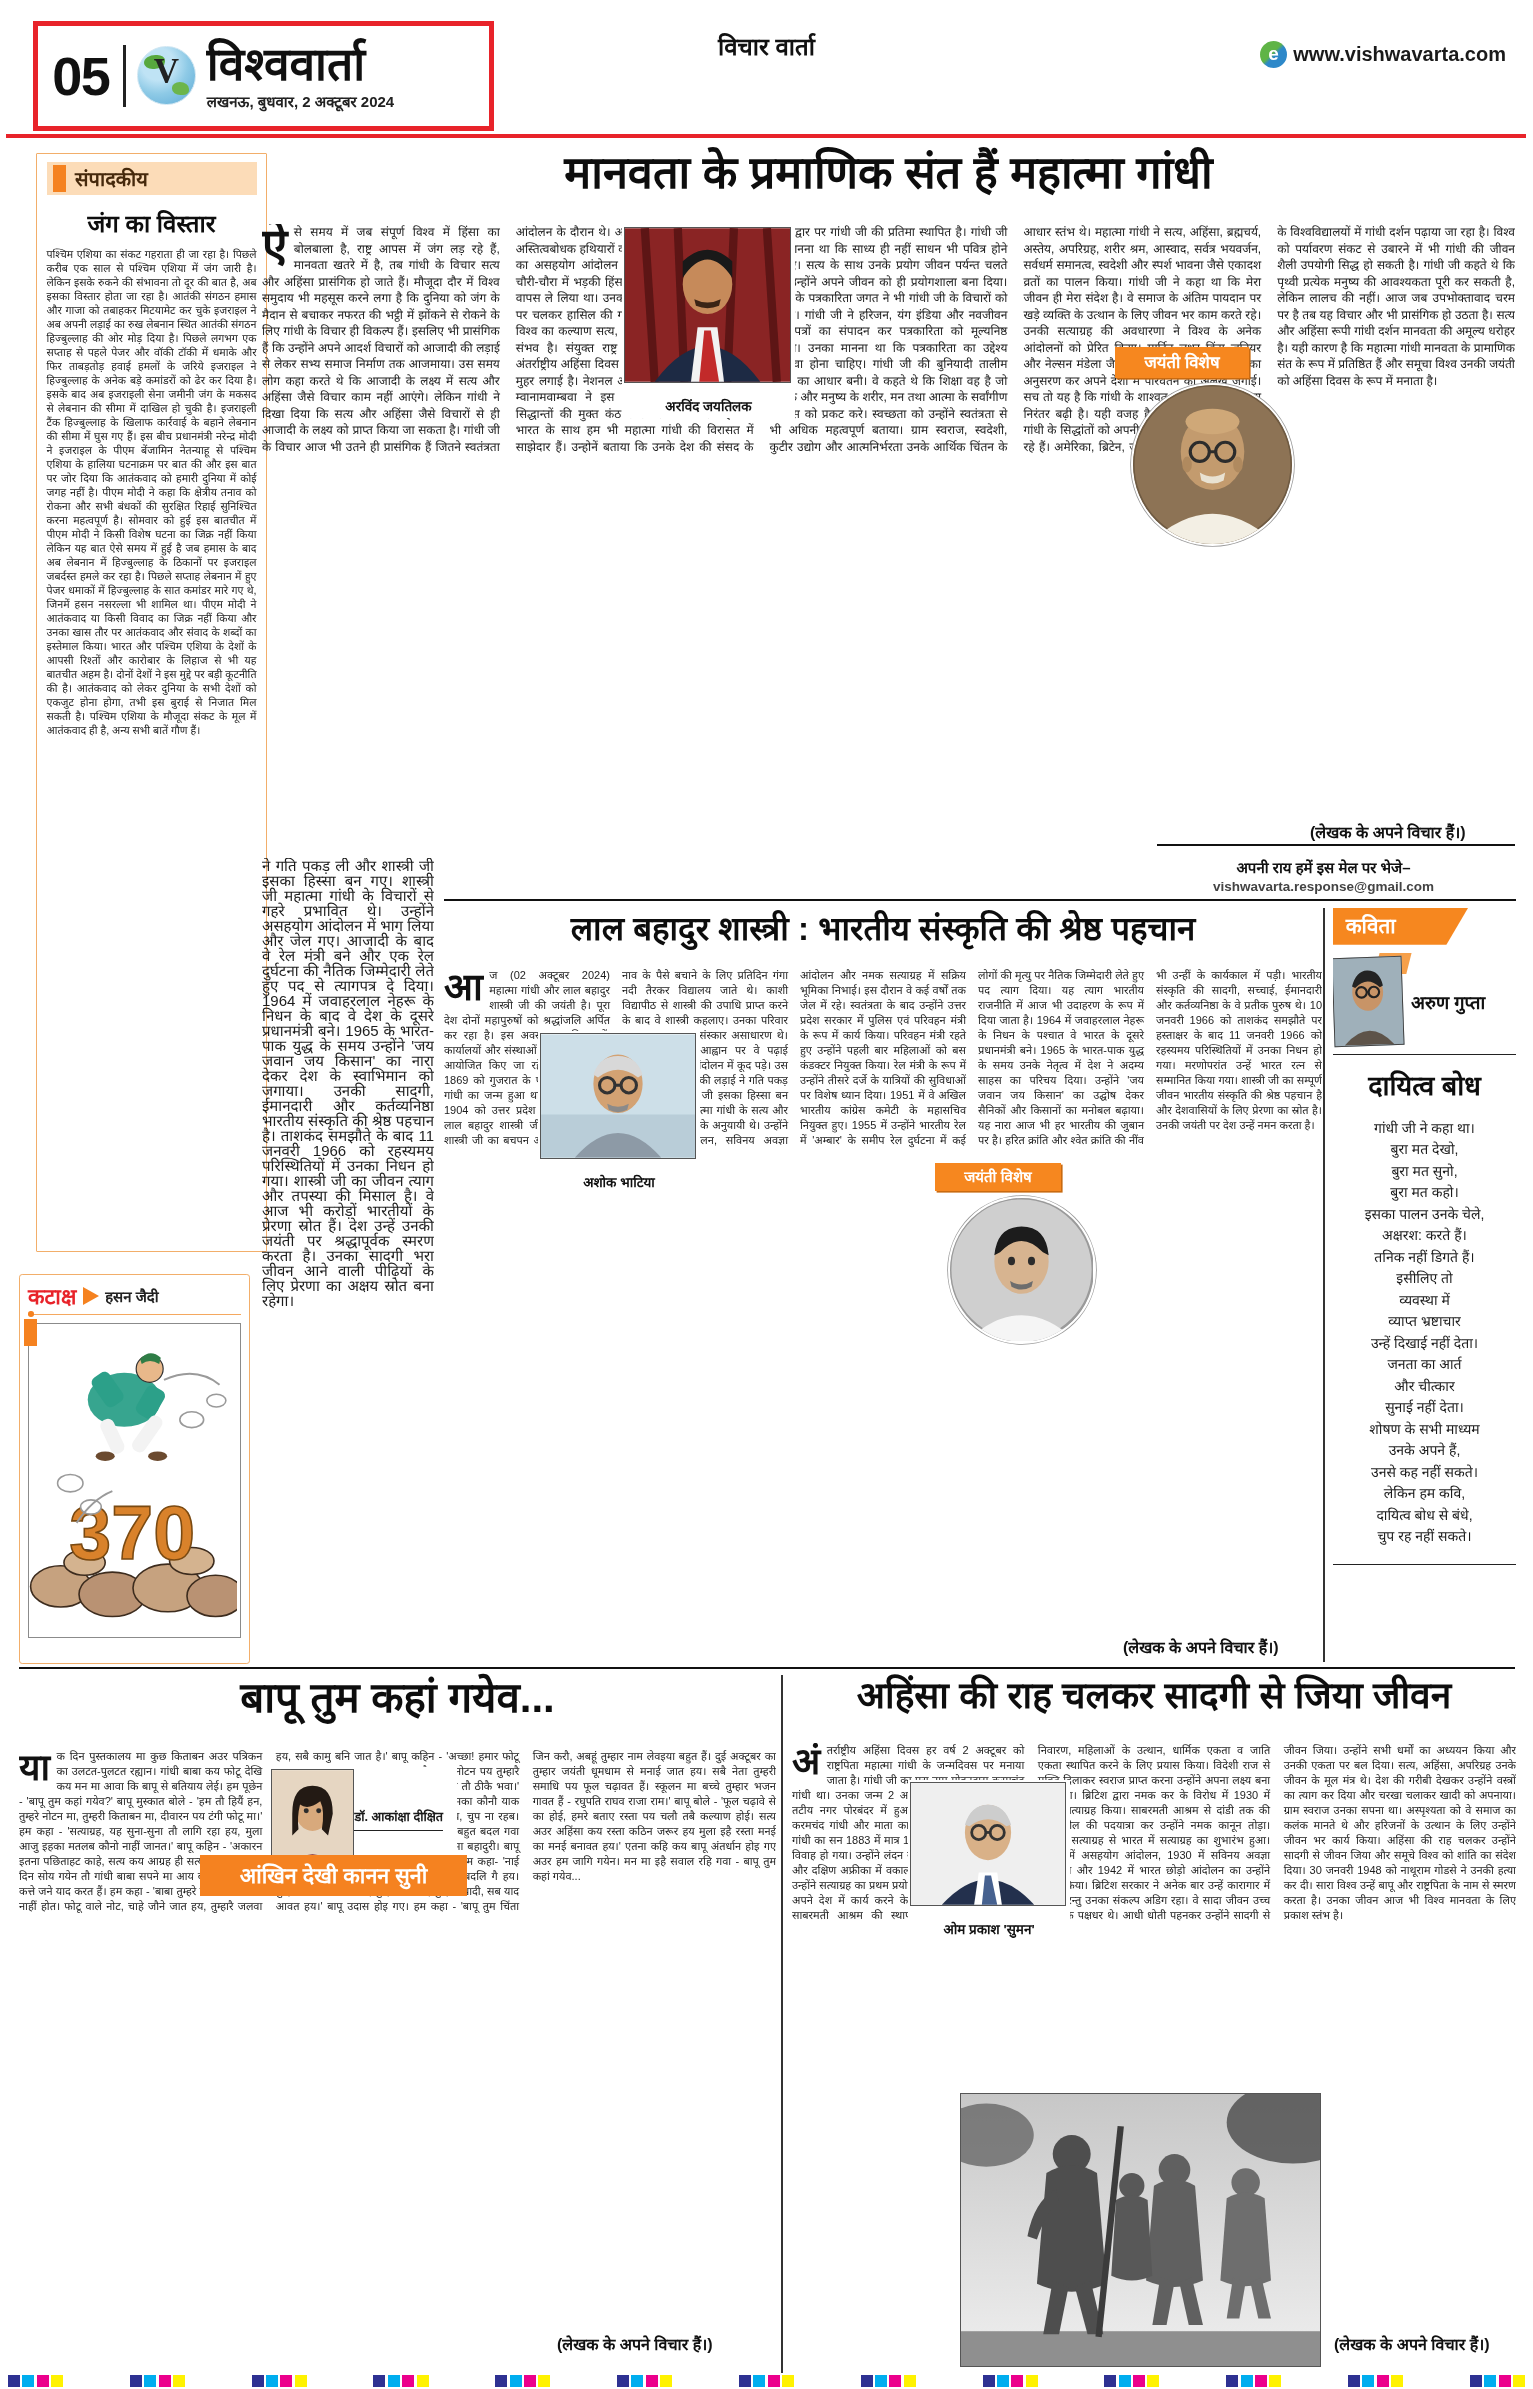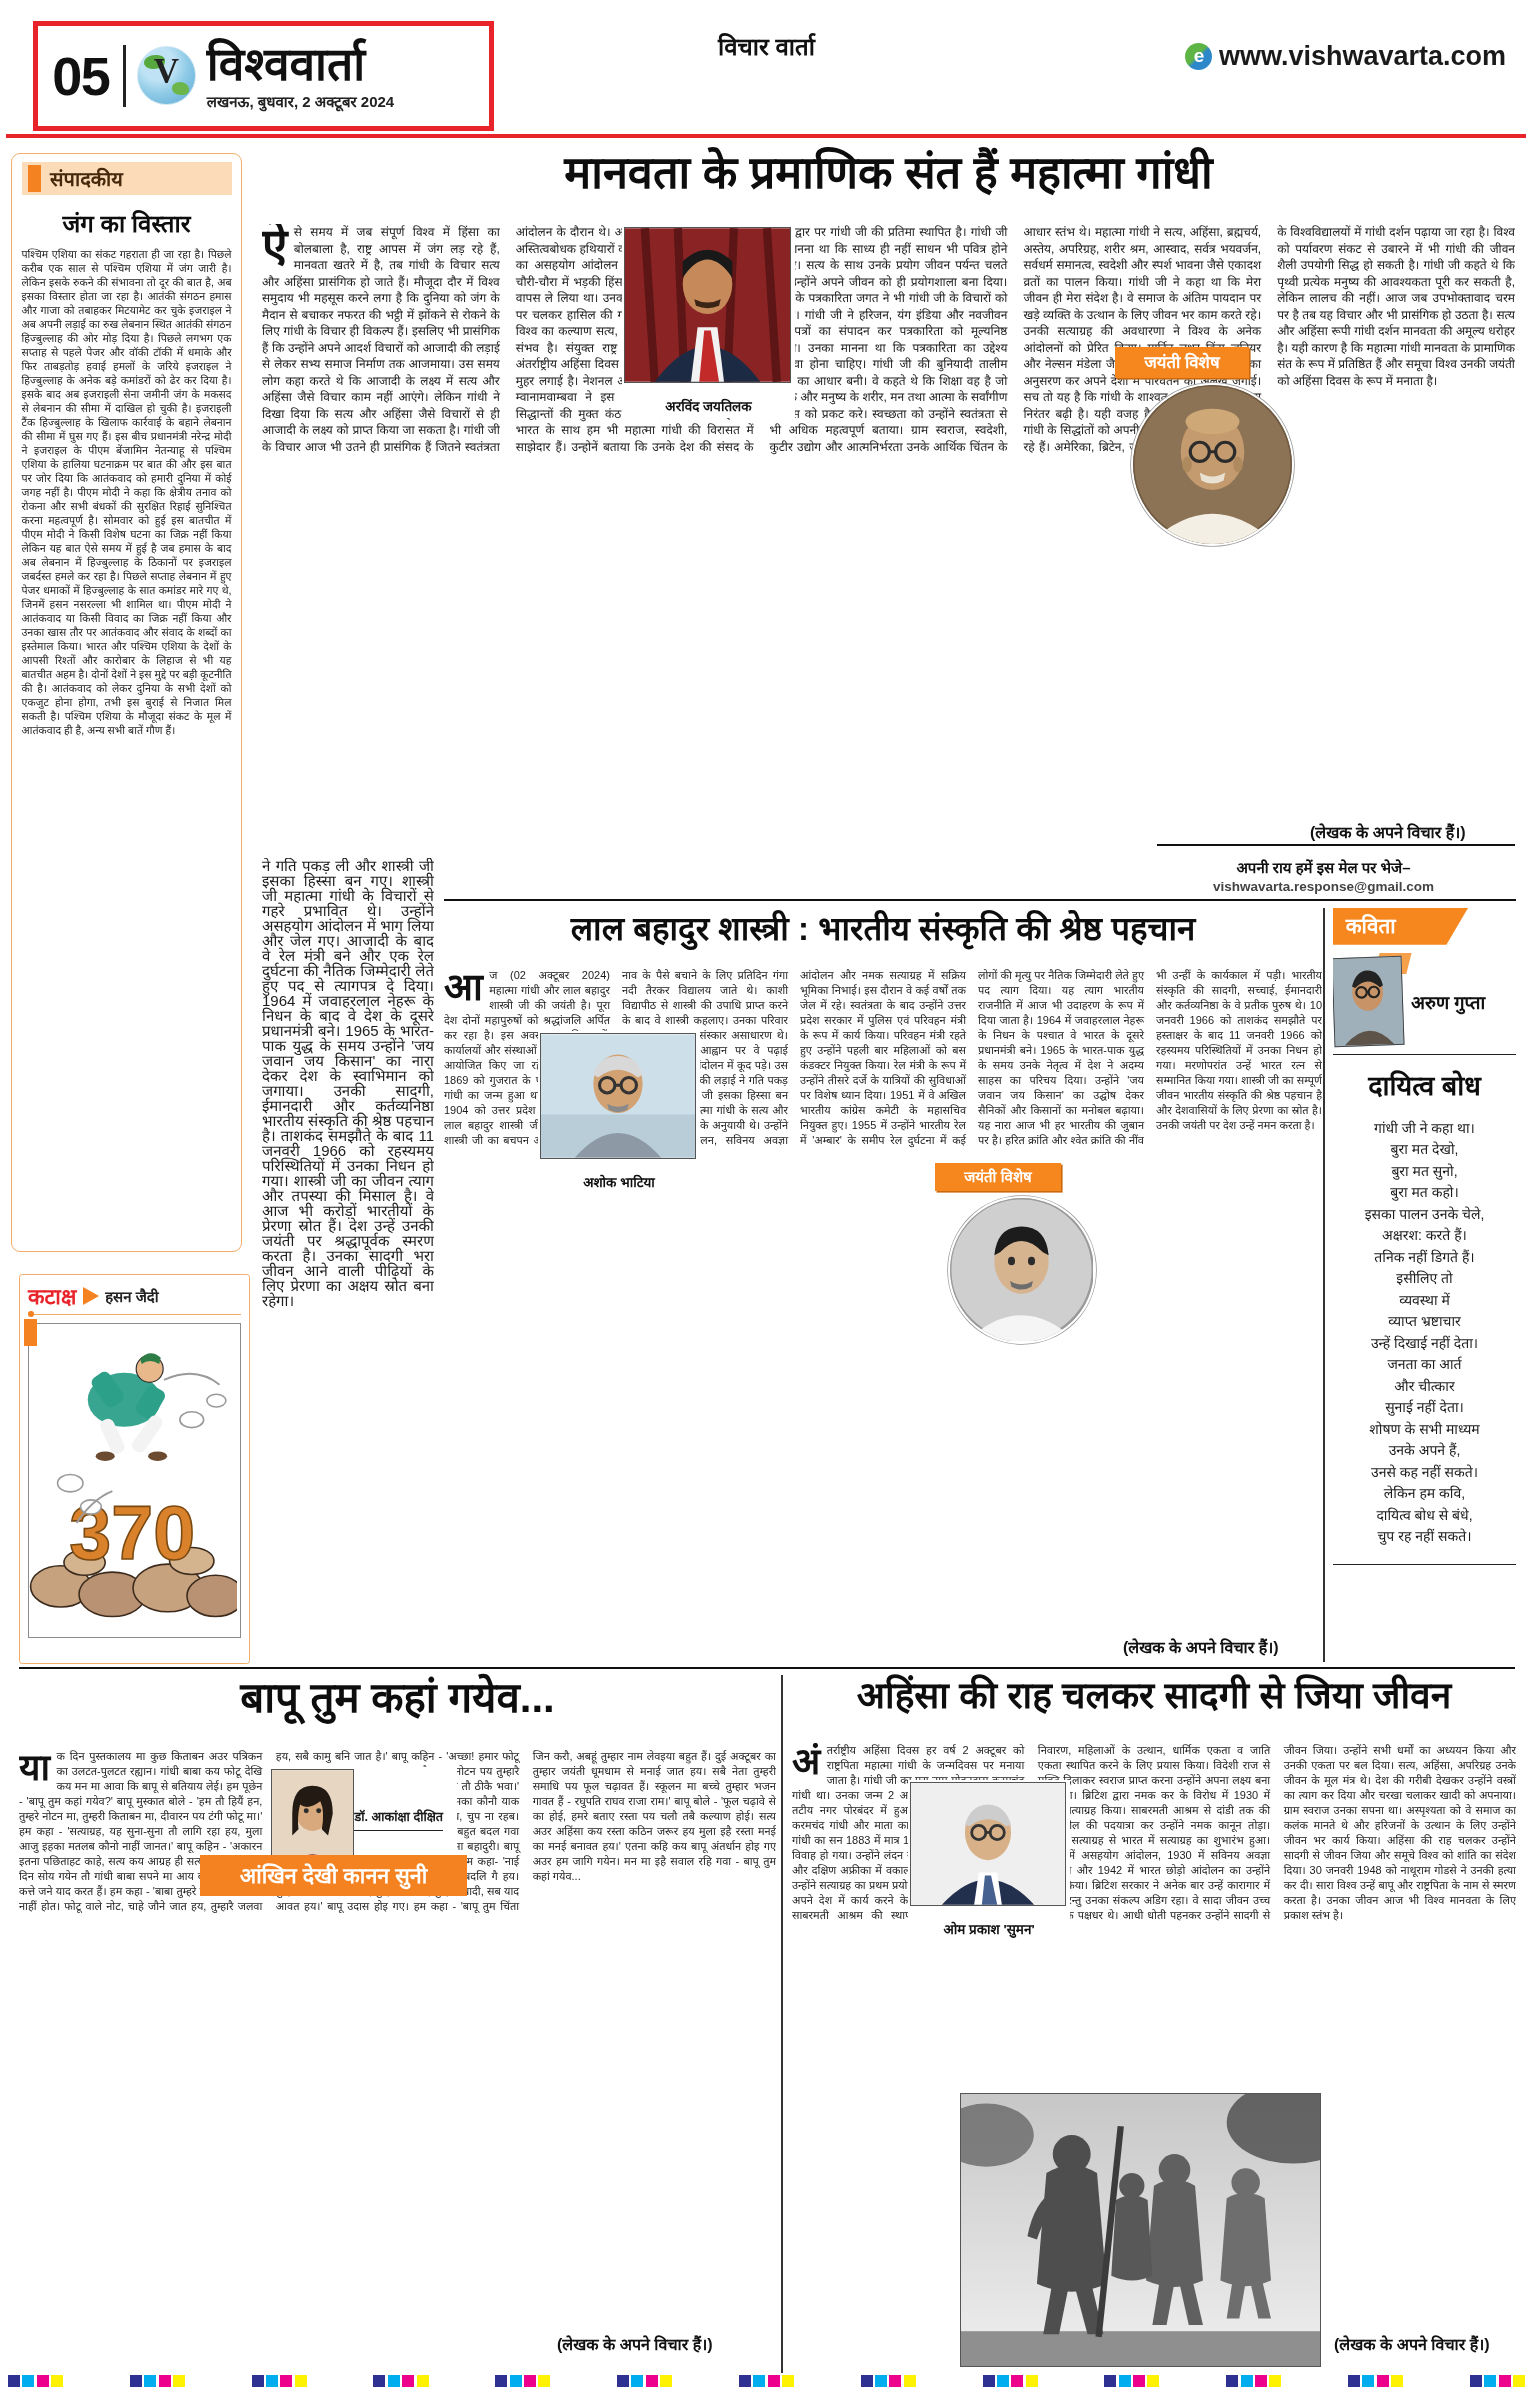--- a/index.html
+++ b/index.html
@@ -14,36 +14,36 @@
   .globe { width:59px; height:59px; border-radius:50%; background:radial-gradient(circle at 35% 30%, #bfe3f5 0 30%, #8ecae6 55%, #5aa8d6 100%); position:relative; border:1.6px solid #cfe6f2; flex:none; }
   .globe .land1 { position:absolute; left:6.4px; top:8px; width:20.7px; height:14.3px; background:#57a83e; border-radius:60% 40% 55% 45%; }
   .globe .land2 { position:absolute; right:5.6px; bottom:9.5px; width:17.5px; height:12.7px; background:#6cb54b; border-radius:50% 60% 40% 55%; }
   .globe .vee { position:absolute; left:0; top:4.8px; width:100%; text-align:center; font-size:35px; font-weight:bold; color:#222; font-family:"Liberation Serif","DejaVu Serif",serif; }
   .masthead-wrap { margin-left:11px; }
   .masthead { font-size:46px; font-weight:bold; color:#101010; line-height:1.05; letter-spacing:0; }
   .dateline { font-size:15px; font-weight:bold; color:#222; margin-top:3.2px; }
   .page-center-title { position:absolute; left:0; top:29px; width:100%; text-align:center; font-size:24px; font-weight:bold; color:#111; }
   .site-block { position:absolute; right:27px; top:41px; display:flex; align-items:center; gap:6.4px; }
   .e-icon { width:27px; height:27px; border-radius:50%; background:linear-gradient(135deg,#5fb446 0 45%, #2d88c9 55% 100%); color:#fff; font-size:19px; font-weight:bold; text-align:center; line-height:25.4px; }
-  .site-url { font-size:27px; font-weight:bold; color:#1a1a1a; }
+  .site-url { font-size:20px; font-weight:bold; color:#1a1a1a; }
   .red-rule { position:absolute; left:6.4px; top:134px; width:1520px; height:4px; background:#e8232a; }
 
   
   .headline { font-weight:bold; color:#0d0d0d; text-align:center; line-height:1.1; }
   .bodytext { text-align:justify; color:#1c1c1c; }
   .dropcap { float:left; font-size:46px; line-height:37px; font-weight:bold; padding:3.2px 6.4px 0 0; color:#111; }
   .signoff { position:absolute; font-weight:bold; font-size:16px; color:#111; }
   .figure { position:absolute; background:#fff; padding:2.4px; }
   .figure .caption { text-align:center; font-weight:bold; font-size:13.5px; color:#111; padding-top:14px; }
   .photo-frame { border:0.8px solid #555; display:block; }
   .badge { position:absolute; background:#f6871f; color:#fff; font-weight:bold; font-size:16.7px; text-align:center; padding:3.2px 8px 4.8px; box-shadow:1.6px 1.6px 0 #c96a10; }
   .circle-photo { position:absolute; border-radius:50%; overflow:hidden; border:2.4px solid #fff; box-shadow:0 0 0 0.8px #999; background:#fff; }
 
   
-  .edit-box { position:absolute; left:11px; top:153px; width:231px; height:1099px; border:1.6px solid #f2ae6a; border-radius:9px; background:#fff; padding:8px 9.5px; overflow:hidden; }
+  .edit-box { position:absolute; left:36px; top:153px; width:231px; height:1099px; border:1.6px solid #f2ae6a; border-radius:1px; background:#fff; padding:8px 9.5px; overflow:hidden; }
   .edit-head { background:#fcdcb8; display:flex; align-items:center; height:33px; }
   .edit-head .sq { width:12.7px; height:27px; background:#f58220; margin:0 9.5px 0 6.4px; }
   .edit-head .lbl { font-size:20px; font-weight:bold; color:#46290c; }
   .edit-headline { font-size:24px; font-weight:bold; text-align:center; margin:11px 0 8px; color:#0d0d0d; }
   .edit-body { font-size:10.7px; line-height:14px; text-align:justify; color:#1c1c1c; }
 
   
   .kat-box { position:absolute; left:19px; top:1274px; width:231px; height:390px; border:1.6px solid #f2ae6a; border-radius:3.2px; padding:6.4px 8px; background:#fff; }
   .kat-head { display:flex; align-items:center; gap:6.4px; }
   .kat-title { font-size:21.5px; font-weight:bold; color:#e8232a; }

